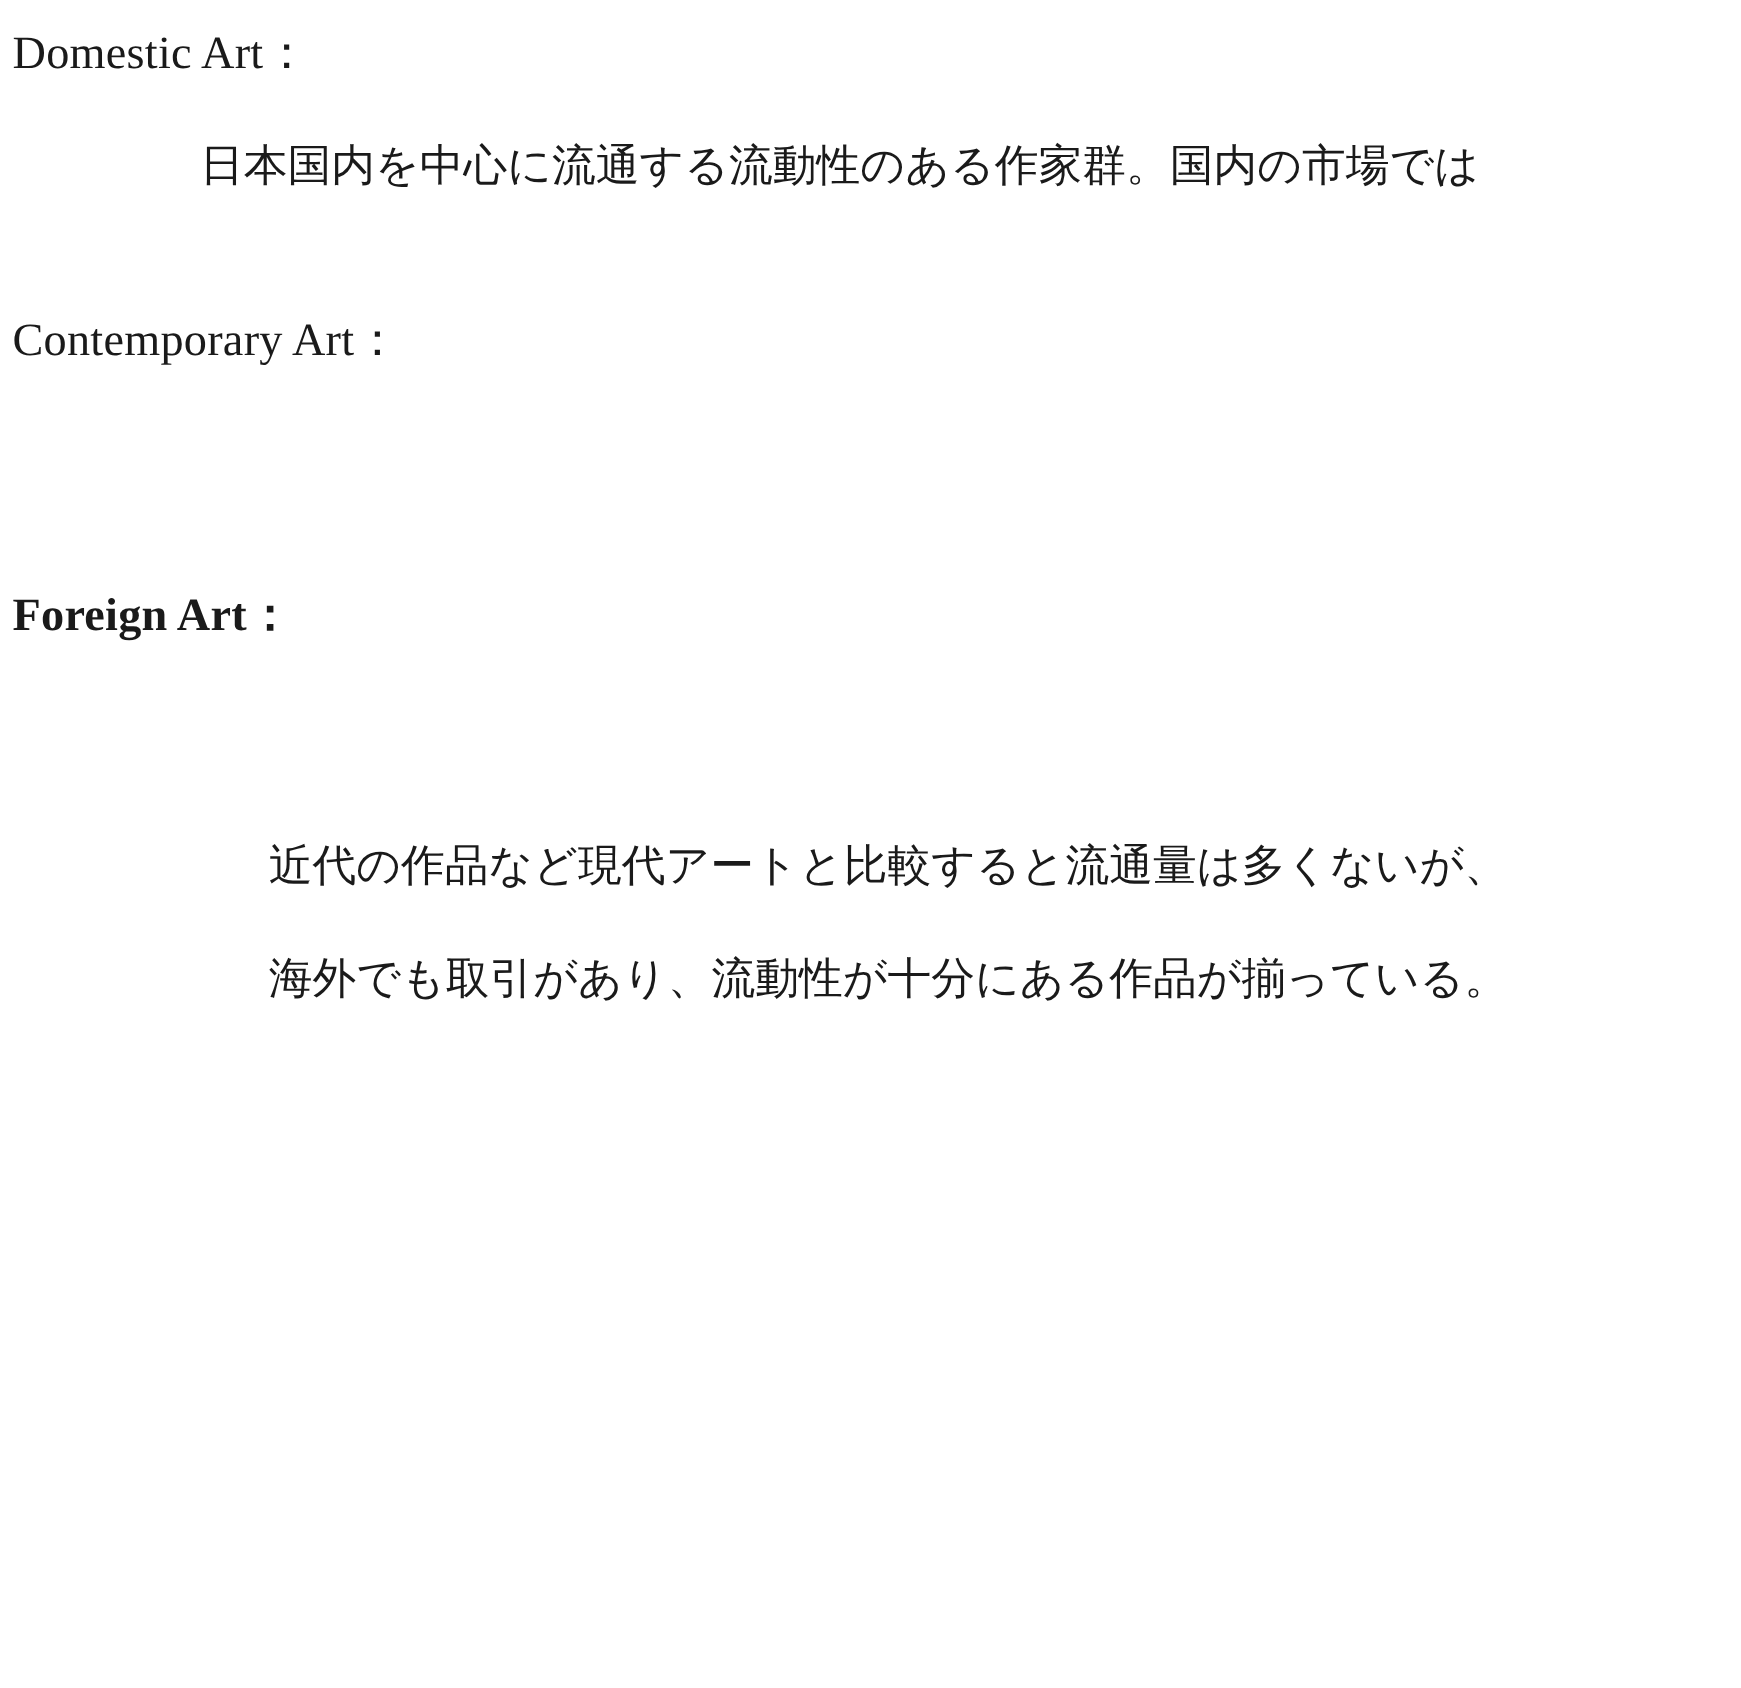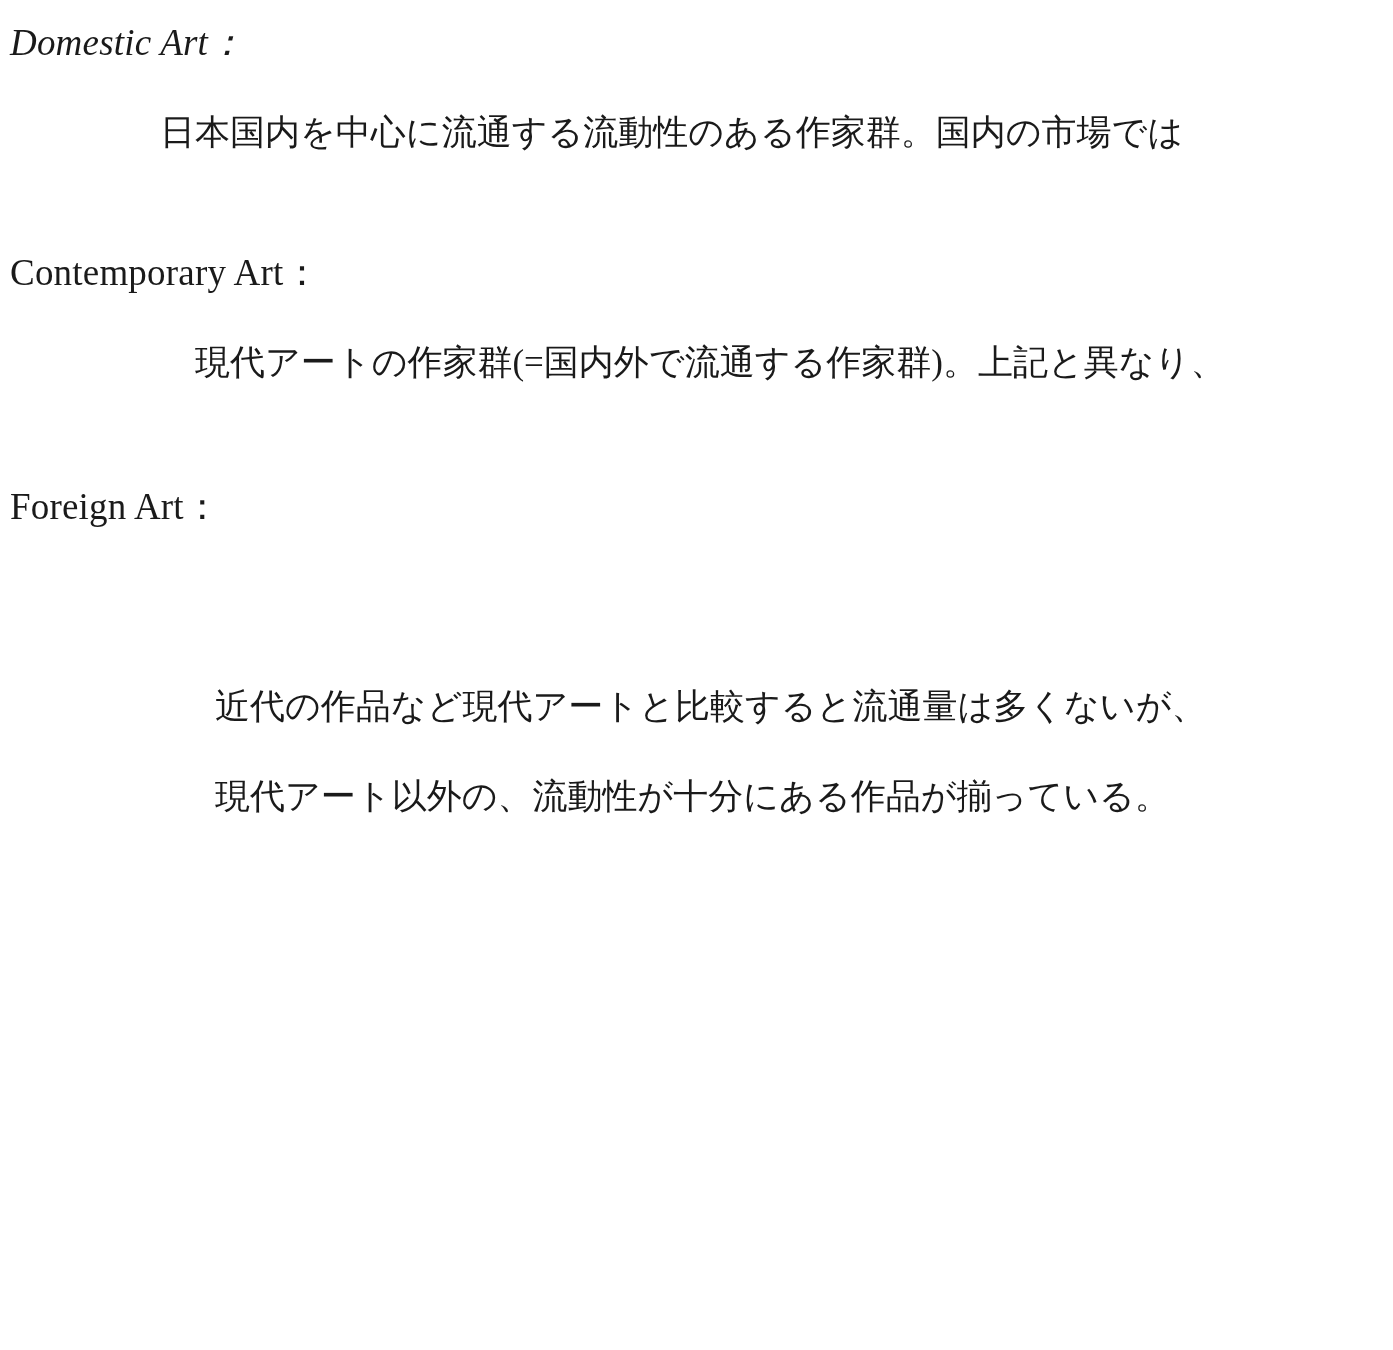--- a/index.html
+++ b/index.html
@@ -23,23 +23,23 @@
   .section {
     margin: 0;
   }
   .heading {
     font-size: 37px;
     line-height: 1.05;
     letter-spacing: 0.2px;
     margin: 0 0 4px 0;
     white-space: pre;
   }
-  .section-1 .heading { margin-top: 6px; font-style: italic; }
+  .section-1 .heading { margin-top: 6px; }
   .section-2 .heading { margin-top: 42px; }
-  .section-3 .heading { margin-top: 46px; }
+  .section-3 .heading { margin-top: 67px; font-weight: bold; }
 
   .body-block {
     margin: 0;
     padding-left: 150px;
     font-family: Liberation Serif, serif;
   }
   .body-block.indent-wide {
     padding-left: 185px;
   }
   .body-block.indent-wider {
@@ -73,30 +73,29 @@
       <div class="first-line-pad"></div>
       <div class="body-line">日本国内を中心に流通する流動性のある作家群。国内の市場では</div>
       <div class="gap-line"></div>
     </div>
   </div>
 
   <div class="section section-2">
     <div class="heading">Contemporary Art：</div>
     <div class="body-block indent-wide">
       <div class="first-line-pad"></div>
-      <div class="body-line">現代アートの作家群(=国内外で流通する作家群)。上記と異なり、</div>
       <div class="gap-line"></div>
     </div>
   </div>
 
   <div class="section section-3">
     <div class="heading">Foreign Art：</div>
     <div class="body-block indent-wider">
       <div class="first-line-pad"></div>
       <div class="gap-line-sm"></div>
       <div class="gap-line-sm"></div>
       <div class="body-line">近代の作品など現代アートと比較すると流通量は多くないが、</div>
       <div class="gap-line-sm"></div>
-      <div class="body-line">現代アート以外の、流動性が十分にある作品が揃っている。</div>
+      <div class="body-line">海外でも取引があり、流動性が十分にある作品が揃っている。</div>
     </div>
   </div>
 
 </div>
 
 </body></html>

